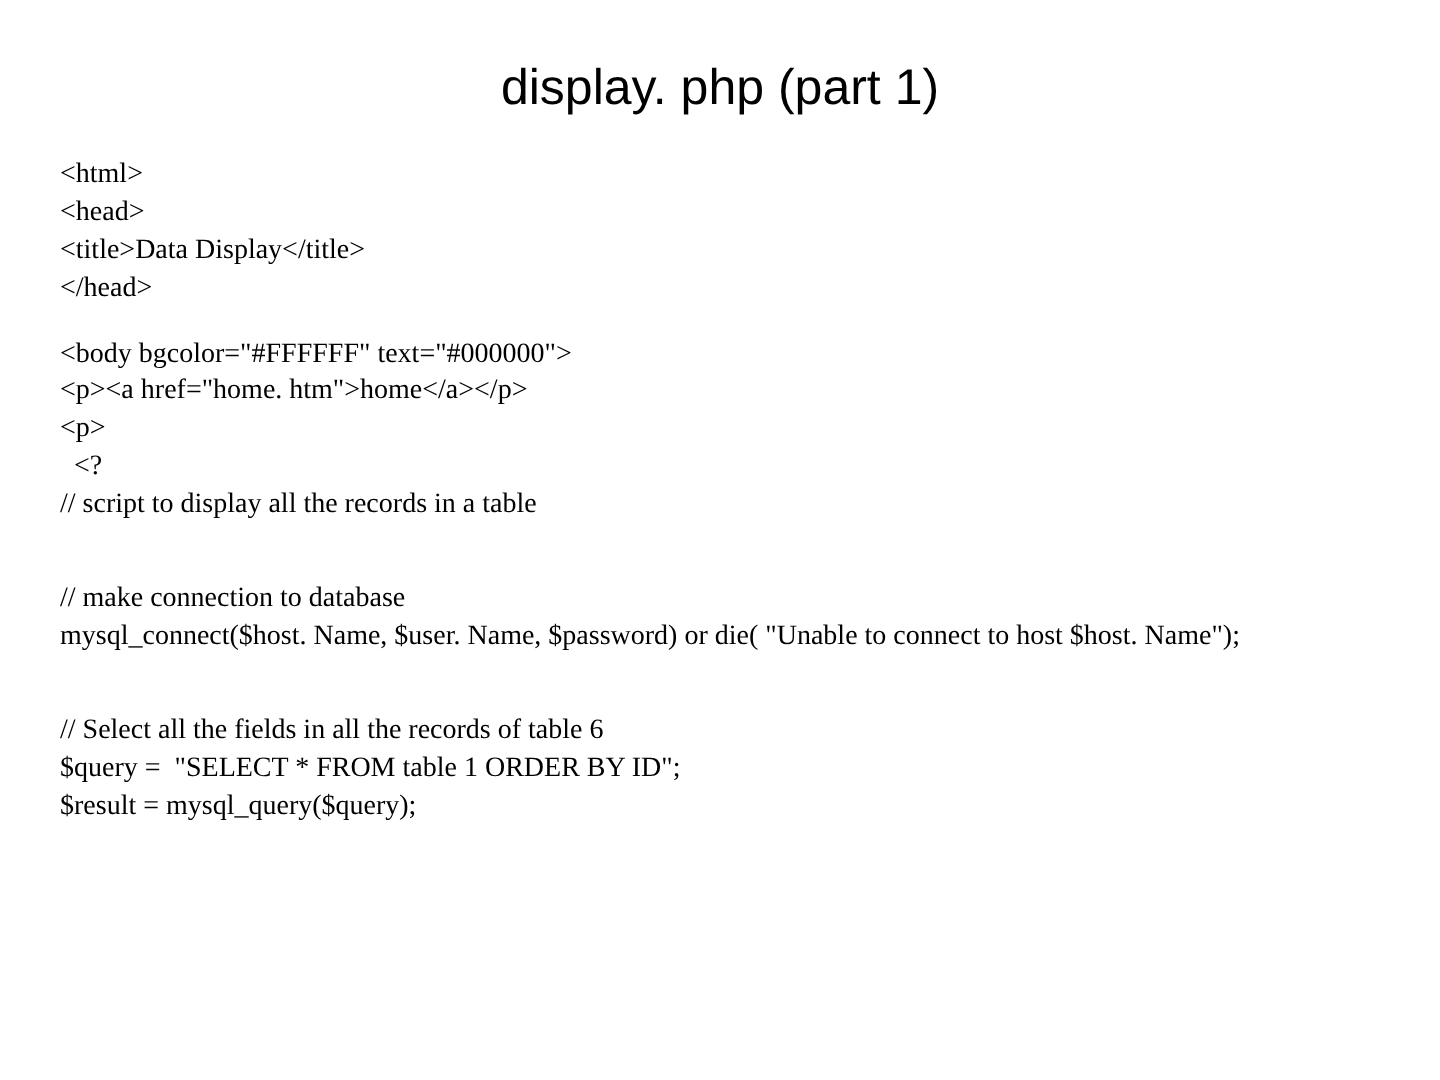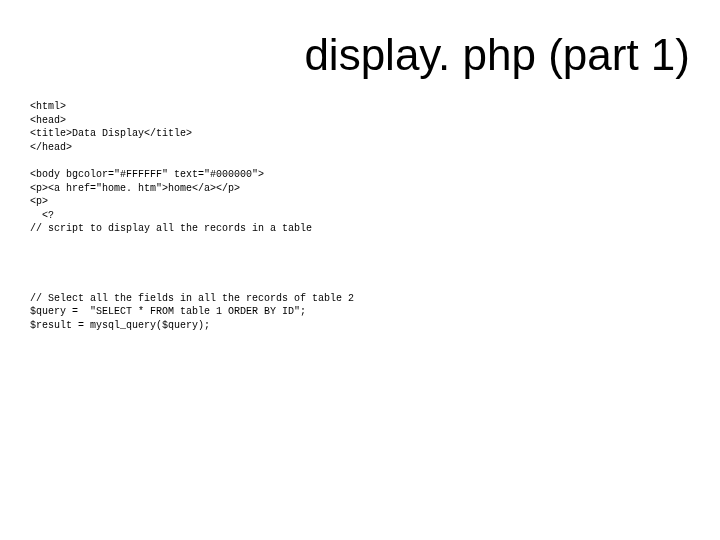--- a/index.html
+++ b/index.html
@@ -9,30 +9,30 @@
     height: 540px;
     background: #ffffff;
     font-family: Arial, Helvetica, sans-serif;
     color: #000000;
     overflow: hidden;
   }
   .slide {
     padding: 20px 30px 20px 30px;
   }
   .title {
-    font-size: 44px;
-    text-align: right;
+    font-size: 25px;
+    text-align: center;
     margin: 10px 0 20px 0;
     font-weight: normal;
   }
   .code-block {
-    font-size: 10px;
+    font-size: 14px;
     line-height: 1.35;
     white-space: pre-wrap;
-    font-family: Liberation Mono, monospace;
+    font-family: Liberation Serif, serif;
   }
   .spacer {
     height: 14px;
   }
 </style>
 </head>
 <body>
 
 <div class="slide">
   <h1 class="title">display. php (part 1)</h1>
@@ -42,18 +42,20 @@
 &lt;title&gt;Data Display&lt;/title&gt;
 &lt;/head&gt;</div>
   <div class="spacer"></div>
   <div class="code-block">&lt;body bgcolor="#FFFFFF" text="#000000"&gt;
 &lt;p&gt;&lt;a href="home. htm"&gt;home&lt;/a&gt;&lt;/p&gt;
 &lt;p&gt;
   &lt;?
 // script to display all the records in a table</div>
   <div class="spacer"></div>
   <div class="spacer"></div>
+  <div class="code-block">// make connection to database
+mysql_connect($host. Name, $user. Name, $password) or die( "Unable to connect to host $host. Name");</div>
   <div class="spacer"></div>
   <div class="spacer"></div>
-  <div class="code-block">// Select all the fields in all the records of table 2
+  <div class="code-block">// Select all the fields in all the records of table 6
 $query =  "SELECT * FROM table 1 ORDER BY ID";
 $result = mysql_query($query);</div>
 </div>
 
 </body></html>

